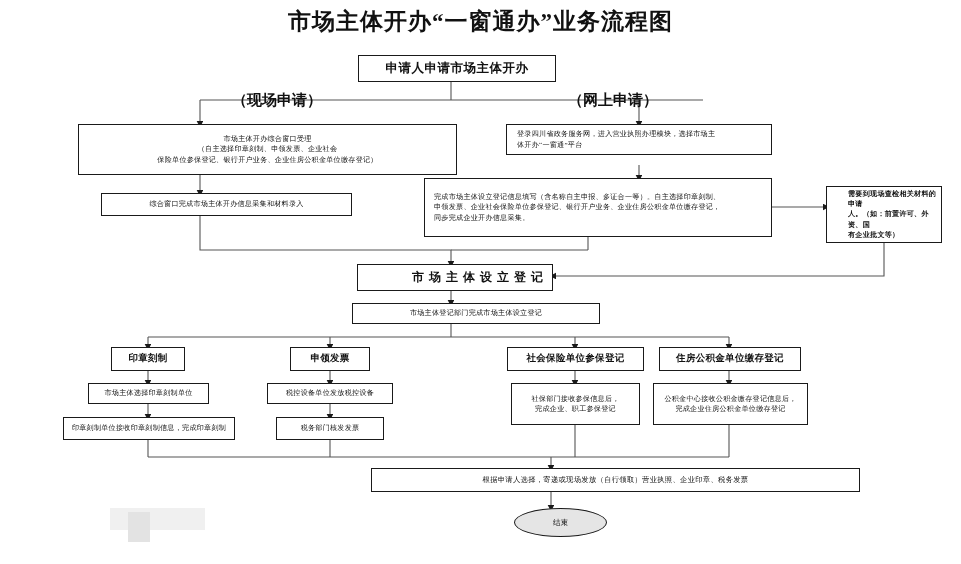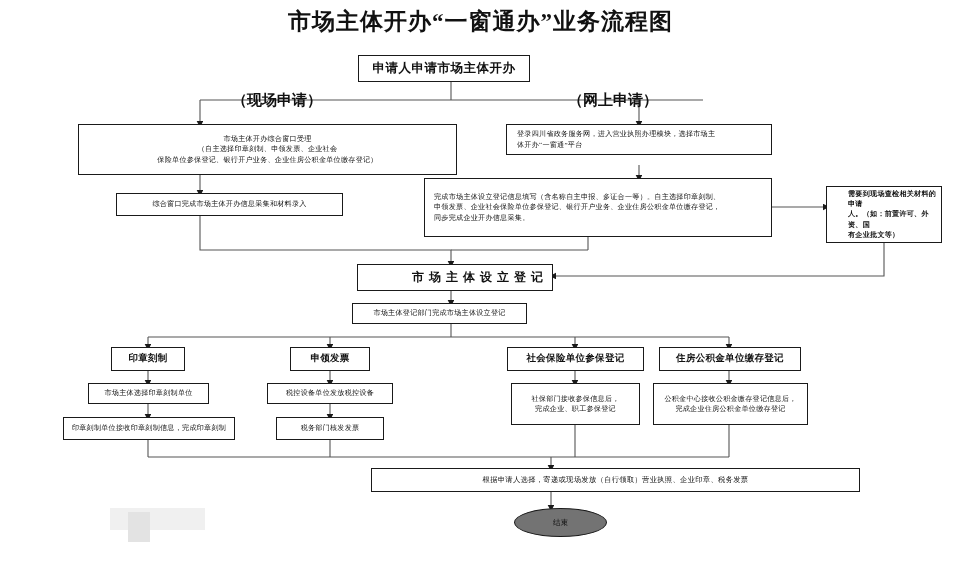--- a/index.html
+++ b/index.html
@@ -14,21 +14,21 @@
   .start{font-weight:bold;font-size:12.5px;letter-spacing:.5px;}
   .hdr{font-weight:bold;font-size:9.5px;letter-spacing:.3px;}
   .hdr-lg{font-weight:bold;font-size:12px;letter-spacing:5px;text-align:right;}
   .body-t{font-size:7.1px;letter-spacing:.25px;}
   .body-t2{font-size:7.3px;letter-spacing:.3px;}
   .branch-lbl{position:absolute;font-weight:bold;font-size:15px;z-index:4;
               white-space:nowrap;}
   .page-title{position:absolute;left:0;top:6px;width:961px;text-align:center;
               font-weight:bold;font-size:23px;letter-spacing:1px;z-index:5;}
   .ellipse{position:absolute;border:1.4px solid #1a1a1a;border-radius:50%;
-           background:#737373;display:flex;align-items:center;justify-content:center;
+           background:#e5e5e5;display:flex;align-items:center;justify-content:center;
            font-size:7.5px;z-index:3;}
   .watermark{position:absolute;left:110px;top:508px;width:95px;height:22px;
              background:#f0f0f0;z-index:1;}
   .wm2{position:absolute;left:128px;top:512px;width:22px;height:30px;
        background:#e3e3e3;z-index:1;}
   svg{position:absolute;left:0;top:0;z-index:2;}
 </style>
 </head>
 <body>
 
@@ -92,34 +92,34 @@
       <path d="M148,457 L729,457"></path>
       <path d="M551,457 L551,468" marker-end="url(#ah)"></path>
 
       <path d="M551,492 L551,508" marker-end="url(#ah)"></path>
     </g>
   </svg>
 
   <div class="watermark"></div>
   <div class="wm2"></div>
 
-  <div class="node start" style="left:358px;top:55px;width:172px;height:27px;align-items:center;">
+  <div class="node start" style="left:358px;top:55px;width:198px;height:27px;align-items:center;">
     <span class="txt">申请人申请市场主体开办</span>
   </div>
 
   <div class="branch-lbl" style="left:232px;top:91px;">（现场申请）</div>
   <div class="branch-lbl" style="left:568px;top:91px;">（网上申请）</div>
 
   <div class="node" style="left:78px;top:124px;width:379px;height:51px;">
     <span class="txt body-t">市场主体开办综合窗口受理
 （自主选择印章刻制、申领发票、企业社会
 保险单位参保登记、银行开户业务、企业住房公积金单位缴存登记）</span>
   </div>
 
-  <div class="node" style="left:116px;top:193px;width:227px;height:23px;">
+  <div class="node" style="left:101px;top:193px;width:251px;height:23px;">
     <span class="txt body-t">综合窗口完成市场主体开办信息采集和材料录入</span>
   </div>
 
   <div class="node" style="left:506px;top:124px;width:266px;height:31px;">
     <span class="txt body-t" style="text-align:left;padding-left:10px;">登录四川省政务服务网，进入营业执照办理模块，选择市场主
 体开办“一窗通”平台</span>
   </div>
 
   <div class="node" style="left:424px;top:178px;width:348px;height:59px;">
     <span class="txt body-t" style="text-align:left;padding-left:9px;">完成市场主体设立登记信息填写（含名称自主申报、多证合一等）。自主选择印章刻制、
@@ -130,21 +130,21 @@
   <div class="node" style="left:826px;top:186px;width:116px;height:57px;">
     <span class="txt body-t" style="text-align:left;padding-left:5px;font-weight:bold;margin-left:16px;">需要到现场查检相关材料的申请
 人。（如：前置许可、外资、国
 有企业批文等）</span>
   </div>
 
   <div class="node" style="left:357px;top:264px;width:196px;height:27px;border-width:1.6px;">
     <span class="txt hdr-lg">市场主体设立登记</span>
   </div>
 
-  <div class="node" style="left:352px;top:303px;width:175px;height:21px;">
+  <div class="node" style="left:352px;top:303px;width:248px;height:21px;">
     <span class="txt body-t">市场主体登记部门完成市场主体设立登记</span>
   </div>
 
   <div class="node" style="left:111px;top:347px;width:74px;height:24px;border-width:1.5px;">
     <span class="txt hdr">印章刻制</span>
   </div>
   <div class="node" style="left:88px;top:383px;width:121px;height:21px;">
     <span class="txt body-t">市场主体选择印章刻制单位</span>
   </div>
   <div class="node" style="left:63px;top:417px;width:172px;height:23px;">

